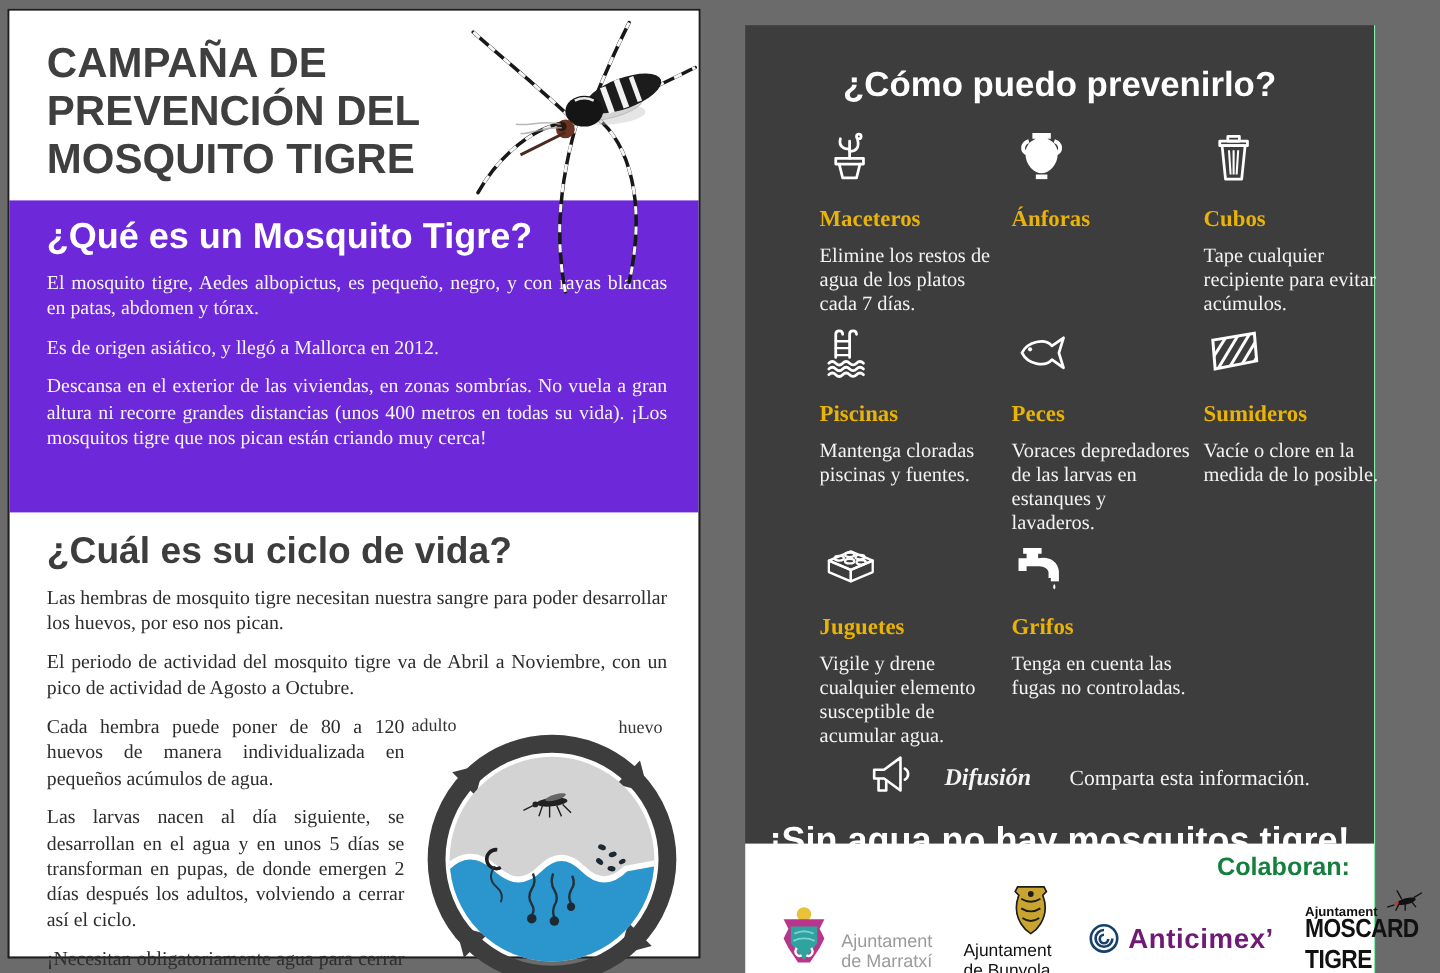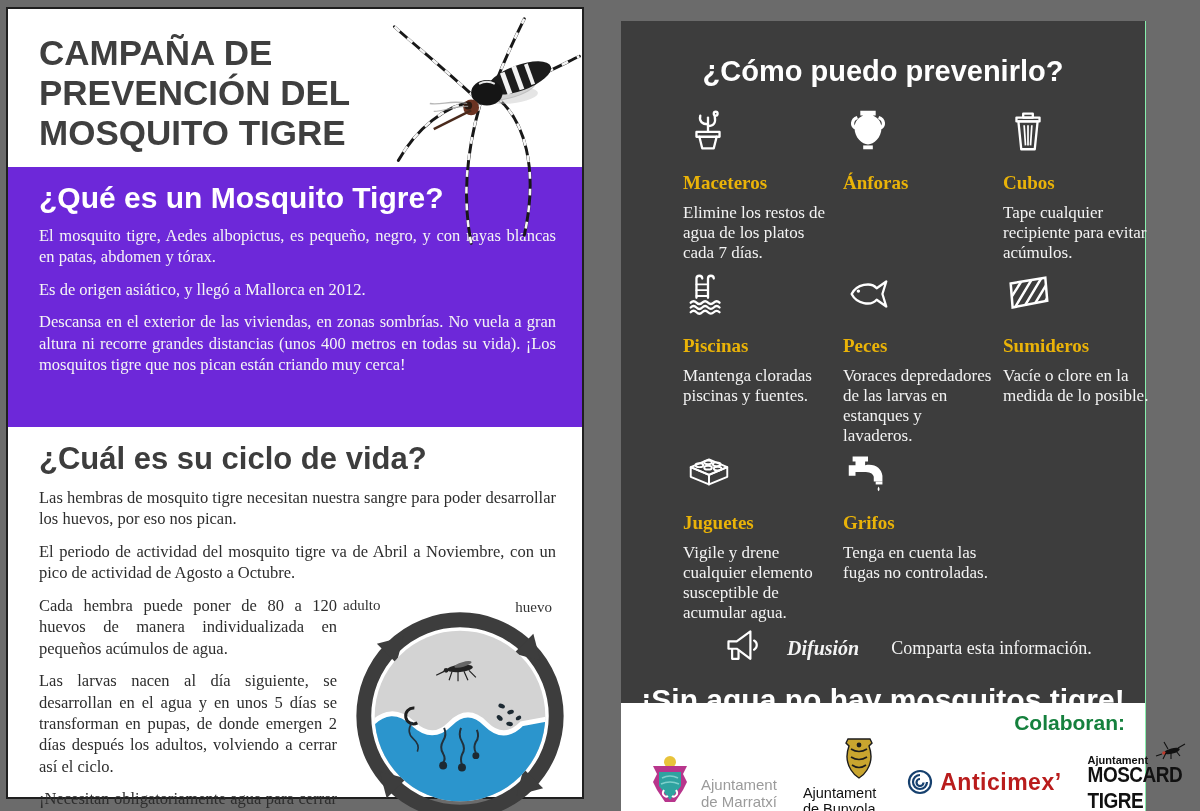--- a/index.html
+++ b/index.html
@@ -86,21 +86,21 @@
   .logo-marratxi .lg-text {
     margin-left:8px; font-family:"Liberation Sans", sans-serif;
     font-size:15px; line-height:17px; color:#9b9b9b;
   }
   .logo-bunyola { flex-direction:column; margin-left:12px; }
   .logo-bunyola .lg-title { font-family:"Liberation Sans", sans-serif; font-size:14.5px; color:#111; margin-top:2px; }
   .logo-bunyola .lg-sub { font-family:"Liberation Sans", sans-serif; font-size:9px; color:#777; text-align:center; }
   .logo-anticimex { margin-left:16px; }
   .logo-anticimex .lg-text {
     margin-left:6px; font-family:"Liberation Sans", sans-serif;
-    font-weight:bold; font-size:23px; color:#b91c1c; letter-spacing:0.5px;
+    font-weight:bold; font-size:23px; color:#701a75; letter-spacing:0.5px;
   }
   .logo-moscard { flex-direction:column; align-items:flex-start; position:relative; margin-left:12px; }
   .logo-moscard .lg-top { font-family:"Liberation Sans", sans-serif; font-weight:bold; font-size:11px; color:#111; }
   .logo-moscard .lg-main {
     font-family:"Liberation Sans", sans-serif; font-weight:bold;
     font-size:19px; color:#111; letter-spacing:-0.5px; transform:scaleY(1.15);
   }
   .logo-moscard svg { position:absolute; right:-6px; top:-14px; }
 </style>
 </head>

